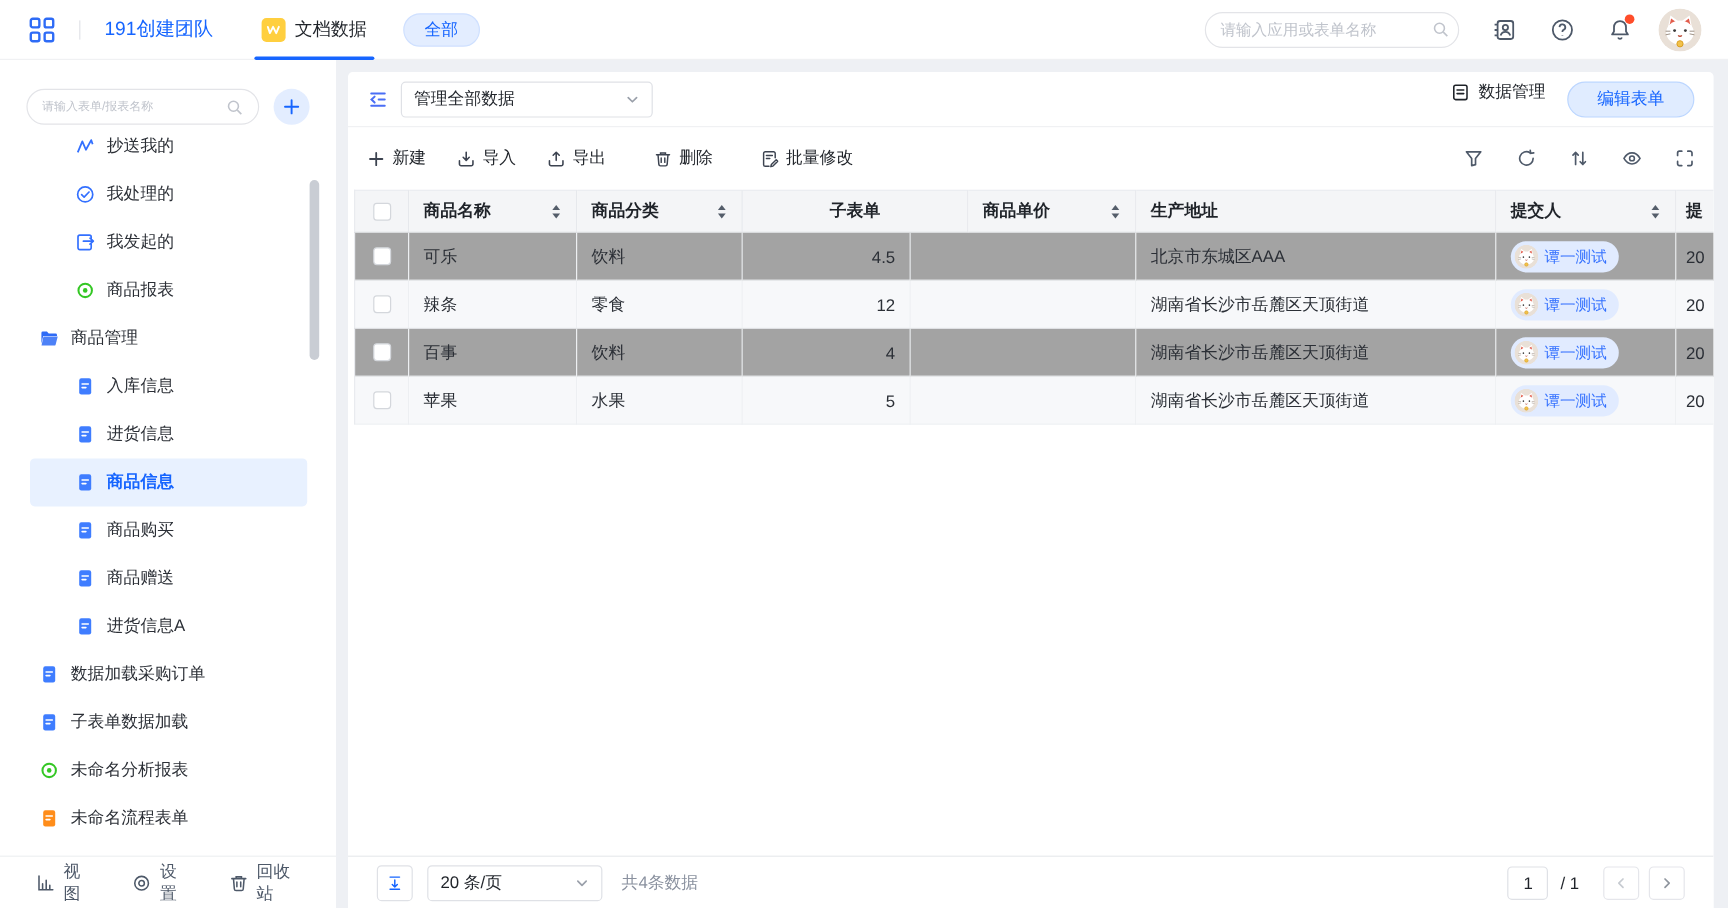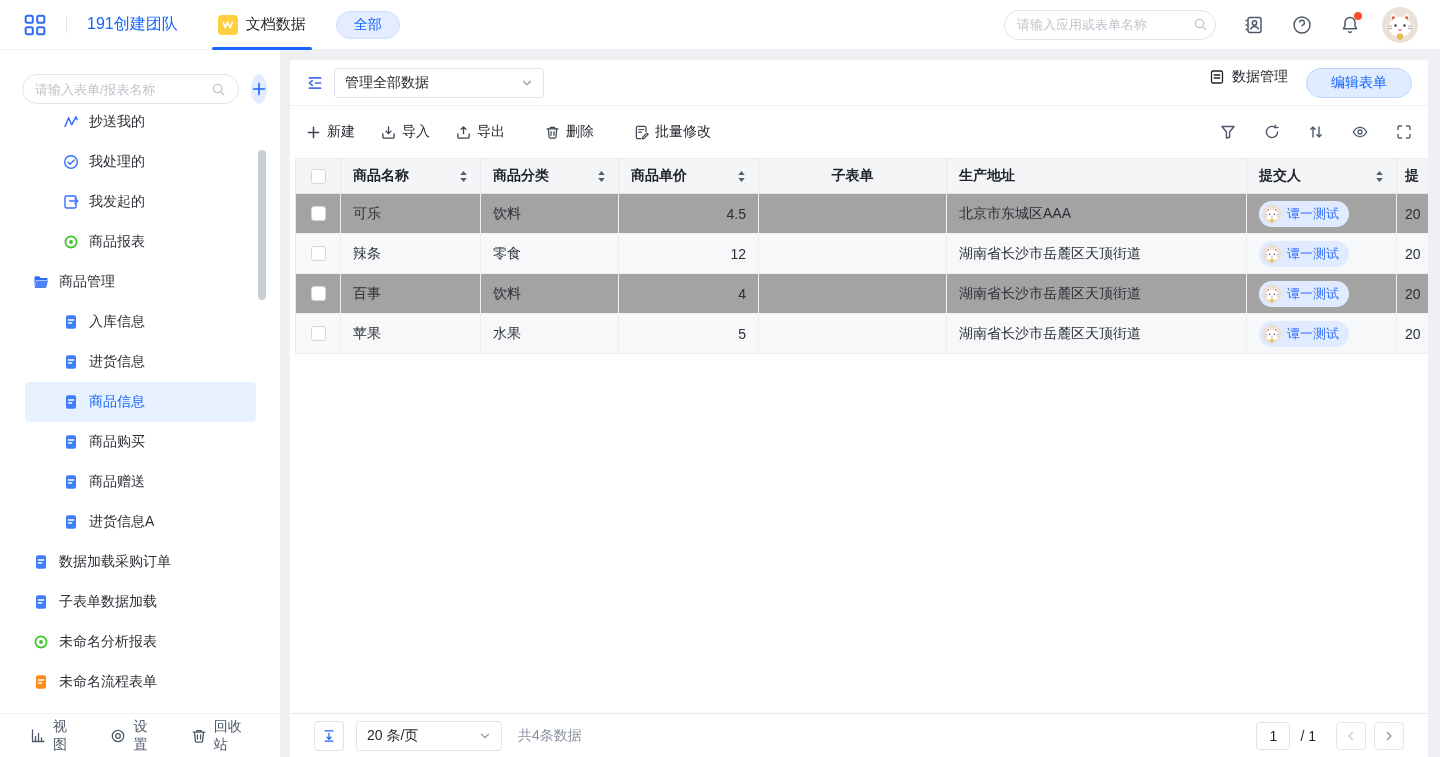--- a/index.html
+++ b/index.html
@@ -23,30 +23,30 @@
   .tb-search input{border:none;outline:none;flex:1;font-size:13px;color:#333;background:transparent}
   .tb-search input::placeholder{color:#c0c4cc}
   .tbi{color:#4e5969;margin-left:28px;position:relative;cursor:pointer}
   .tbi svg.ic{width:20px;height:20px}
   .reddot{position:absolute;top:-3px;right:-2px;width:8px;height:8px;border-radius:50%;background:#ff4d2a}
   .avatar{width:36px;height:36px;border-radius:50%;margin-left:22px;cursor:pointer}
   
   .sidebar{position:absolute;top:50px;left:0;width:280px;bottom:0;background:#fff;display:flex;flex-direction:column}
   .sb-search{display:flex;align-items:center;padding:24px 22px 0 22px}
   .sb-input{flex:1;height:30px;border:1px solid #e3e4e8;border-radius:15px;display:flex;align-items:center;padding:0 12px;color:#c0c4cc}
-  .sb-input input{border:none;outline:none;flex:1;font-size:13px;background:transparent;color:#333;min-width:0}
+  .sb-input input{border:none;outline:none;flex:1;font-size:10px;background:transparent;color:#333;min-width:0}
   .sb-input input::placeholder{color:#c0c4cc}
   .sb-plus{width:30px;height:30px;border-radius:50%;background:#e3edff;color:#1665ff;margin-left:12px;
     display:flex;align-items:center;justify-content:center;cursor:pointer}
   .nav{flex:1;overflow:hidden;margin-top:8px;position:relative}
   .nav-inner{margin-top:-10px}
   .nitem{height:40px;display:flex;align-items:center;margin:0 24px 0 25px;border-radius:4px;cursor:pointer;color:#2b2f36}
   .nitem .txt{margin-left:10px;white-space:nowrap}
   .ind0{padding-left:8px}.ind1{padding-left:38px}
-  .nitem.sel{background:#e8f1ff;color:#1665ff;font-weight:400}
+  .nitem.sel{background:#e8f1ff;color:#1665ff;font-weight:700}
   .icon-blue{color:#3370ff}.icon-form{color:#3f7dff}.icon-green{color:#34c724}
   .icon-orange{color:#ff8d1a}.icon-folder{color:#2e6bf6}
   .sb-thumb{position:absolute;right:14px;top:38px;width:8px;height:150px;border-radius:4px;background:#c9cdd4;cursor:pointer}
   .sb-footer{height:44px;border-top:1px solid #eef0f2;display:flex;align-items:center;padding:0 30px;color:#4e5969}
   .sbf{display:flex;align-items:center;cursor:pointer;margin-right:34px}
   .sbf span{margin-left:7px}
   
   .card{position:absolute;left:290px;top:60px;width:1138px;bottom:0;background:#fff;border-radius:4px 4px 0 0;overflow:hidden}
   .c-header{height:46px;border-bottom:1px solid #f0f1f3;display:flex;align-items:center;padding:0 16px}
   .collapse{color:#4a6ef5;cursor:pointer}
@@ -546,28 +546,28 @@
           <svg class="sorter">
             <use href="#i-tri"></use>
           </svg>
         </div>
       <div class="cell c2">
           <span>商品分类</span>
           <svg class="sorter">
             <use href="#i-tri"></use>
           </svg>
         </div>
+      <div class="cell c4 center">
+          <span>子表单</span>
+        </div>
       <div class="cell c3">
           <span>商品单价</span>
           <svg class="sorter">
             <use href="#i-tri"></use>
           </svg>
-        </div>
-      <div class="cell c4 center">
-          <span>子表单</span>
         </div>
       <div class="cell c5">
           <span>生产地址</span>
         </div>
       <div class="cell c6">
           <span>提交人</span>
           <svg class="sorter">
             <use href="#i-tri"></use>
           </svg>
         </div>

